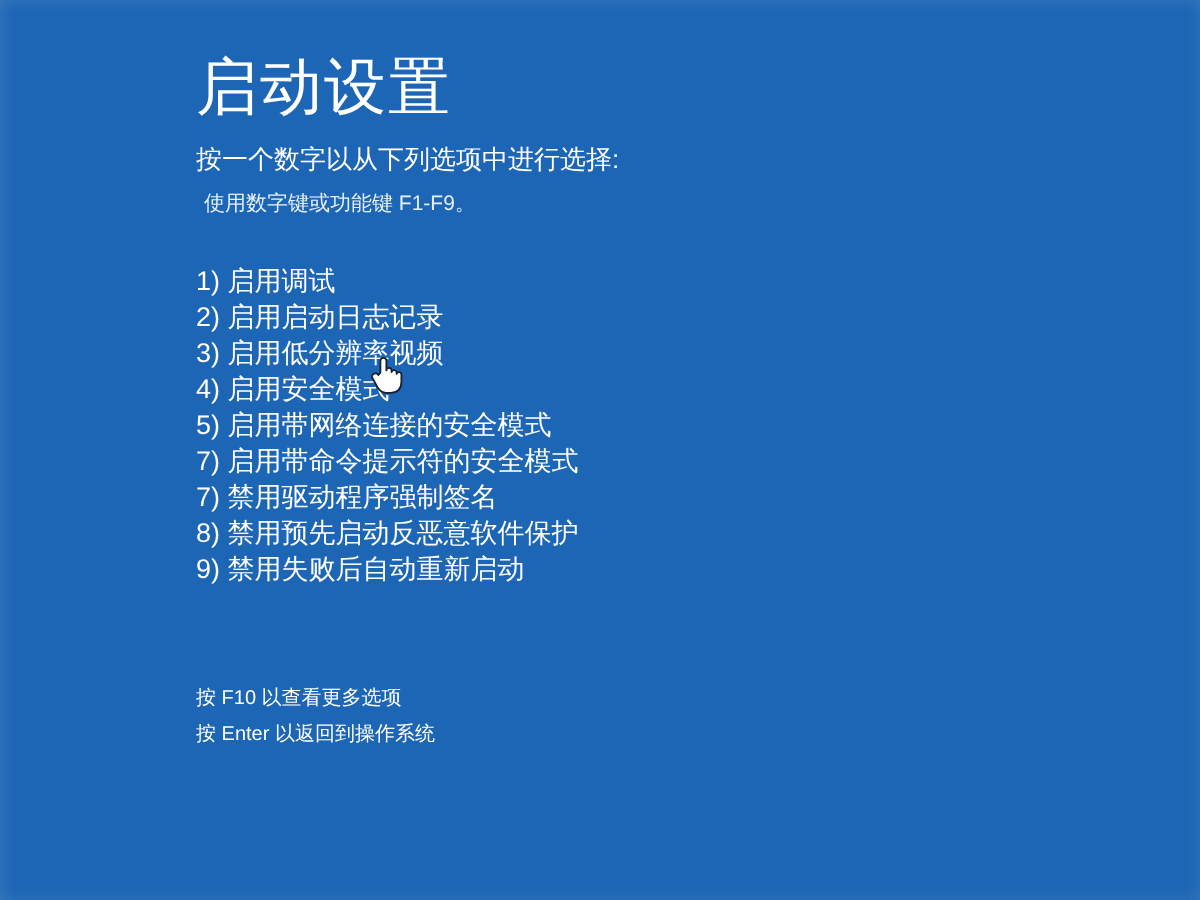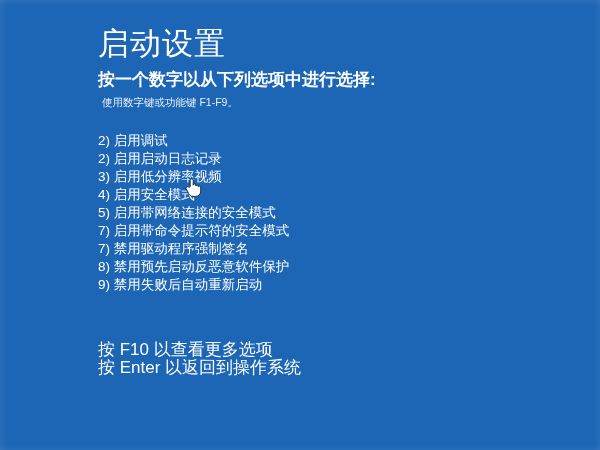--- a/index.html
+++ b/index.html
@@ -39,23 +39,23 @@
     font-size: 31px;
     line-height: 36px;
     font-weight: 400;
     color: #ffffff;
     letter-spacing: 1px;
     margin: 0 0 9px 0;
     white-space: nowrap;
   }
 
   .instruction {
-    font-size: 17px;
+    font-size: 13px;
     line-height: 17px;
-    font-weight: 700;
+    font-weight: 400;
     color: #ffffff;
     margin: 0 0 7px 0;
     white-space: nowrap;
   }
 
   .hint {
     font-size: 10.5px;
     line-height: 14px;
     font-weight: 400;
     color: #e7effa;
@@ -75,21 +75,21 @@
     font-weight: 400;
     color: #ffffff;
     white-space: nowrap;
   }
 
   .footer {
     margin-top: 47px;
   }
 
   .footer-line {
-    font-size: 17px;
+    font-size: 10px;
     line-height: 18px;
     font-weight: 400;
     color: #ffffff;
     white-space: nowrap;
   }
 
   
   #cursor {
     position: absolute;
     left: 185px;
@@ -106,21 +106,21 @@
 
   <div id="content">
 
     <h1 class="page-title">启动设置</h1>
 
     <p class="instruction">按一个数字以从下列选项中进行选择:</p>
 
     <p class="hint">使用数字键或功能键 F1-F9。</p>
 
     <ul class="options">
-      <li class="option-item">2) 启用调试</li>
+      <li class="option-item">1) 启用调试</li>
       <li class="option-item">2) 启用启动日志记录</li>
       <li class="option-item">3) 启用低分辨率视频</li>
       <li class="option-item">4) 启用安全模式</li>
       <li class="option-item">5) 启用带网络连接的安全模式</li>
       <li class="option-item">7) 启用带命令提示符的安全模式</li>
       <li class="option-item">7) 禁用驱动程序强制签名</li>
       <li class="option-item">8) 禁用预先启动反恶意软件保护</li>
       <li class="option-item">9) 禁用失败后自动重新启动</li>
     </ul>
 

